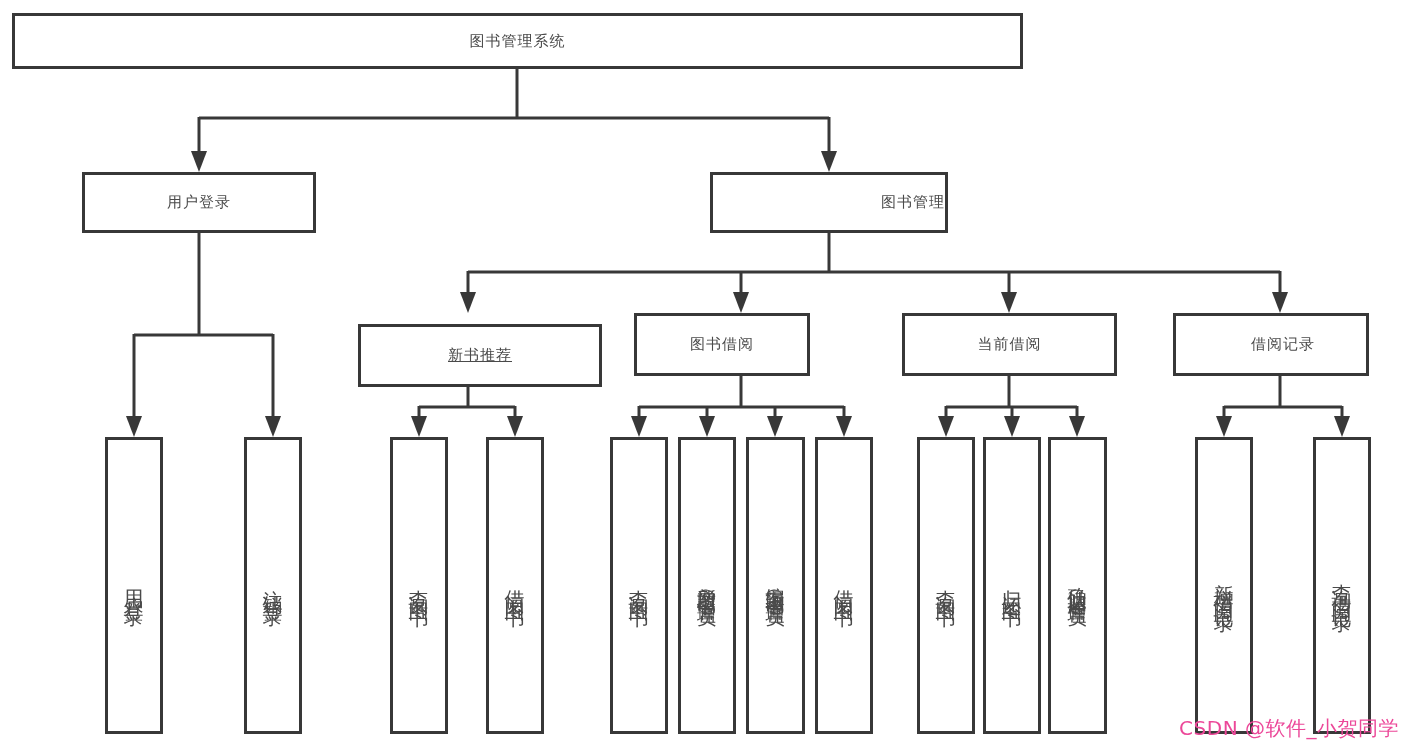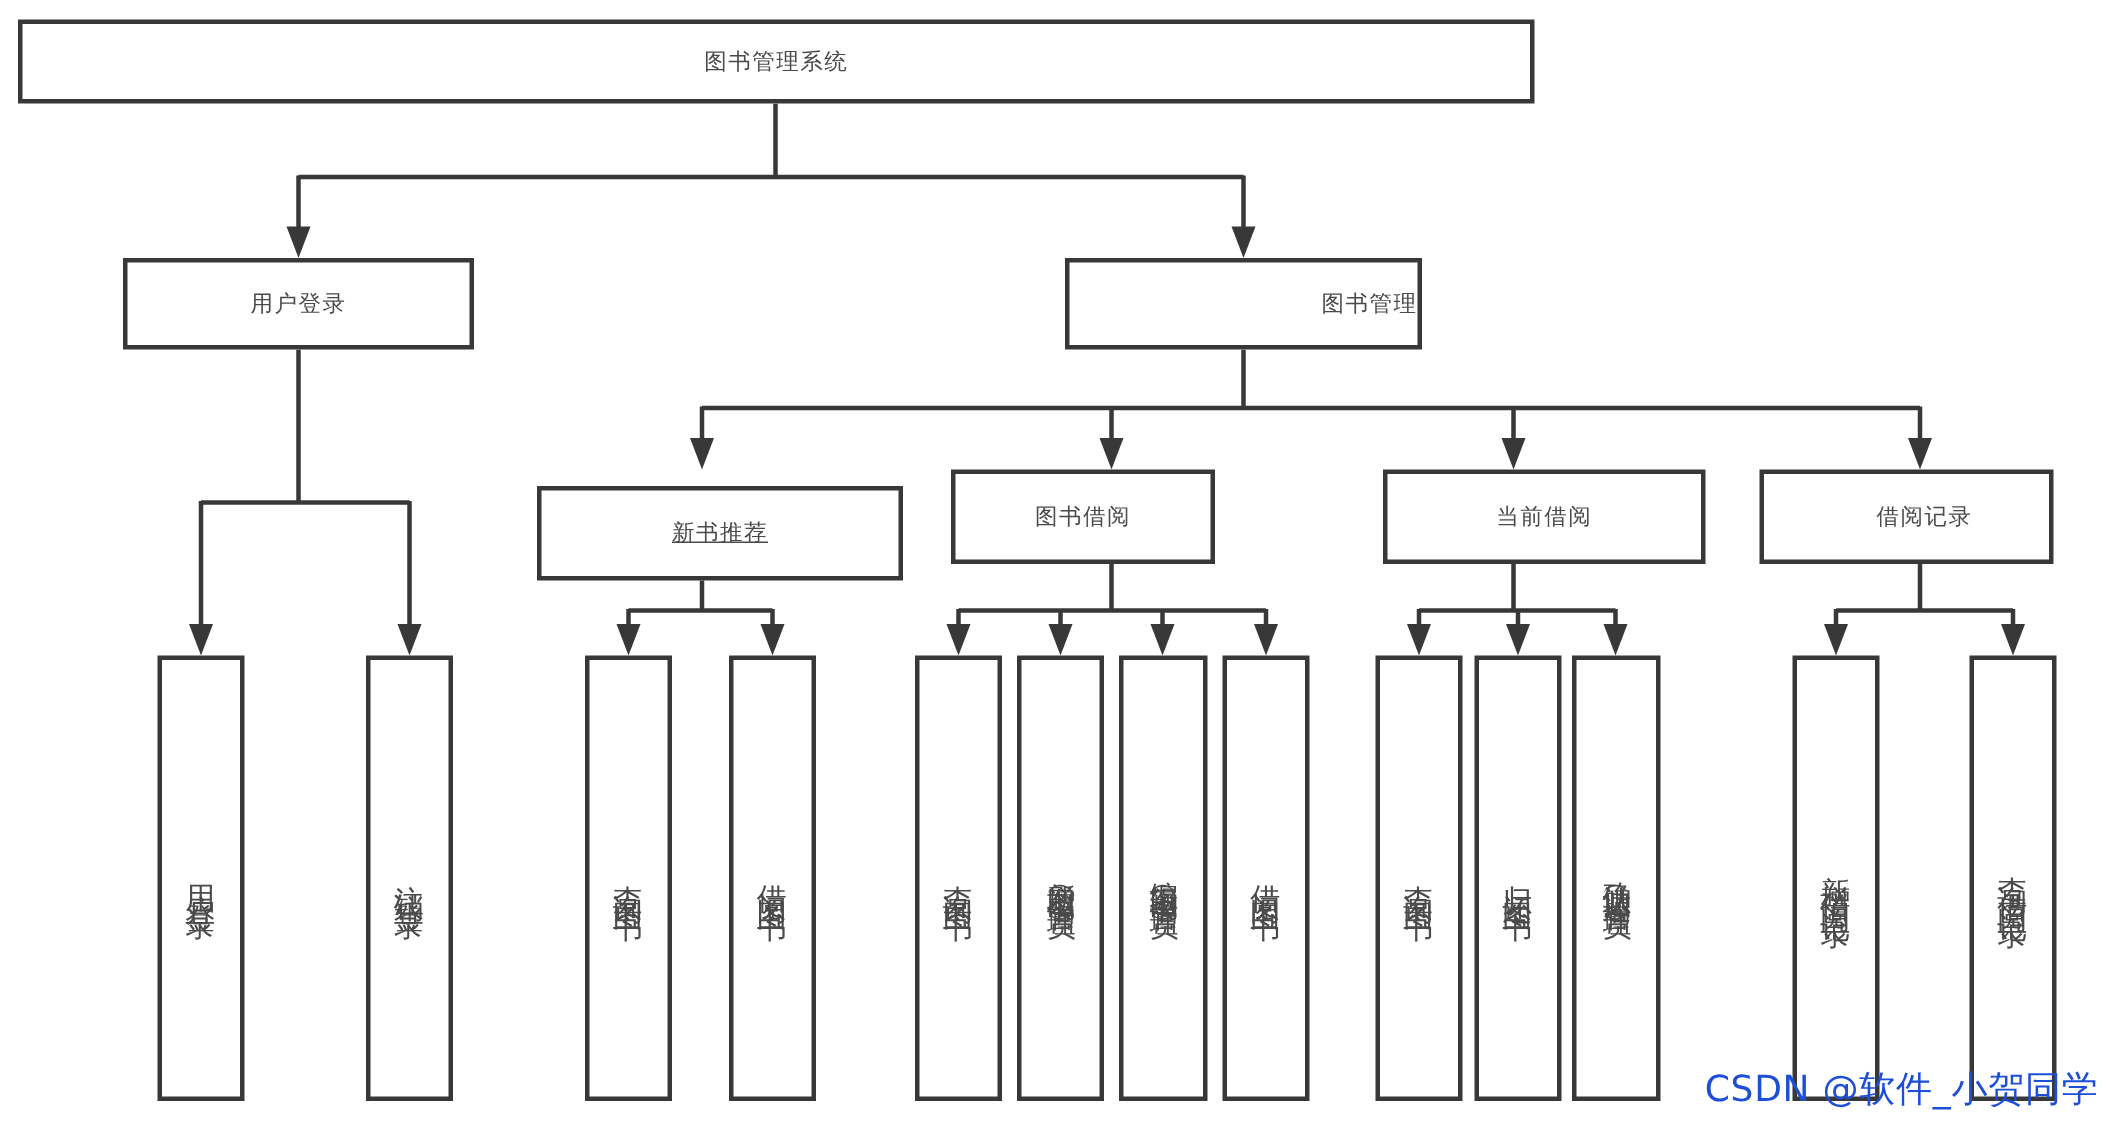--- a/index.html
+++ b/index.html
@@ -49,22 +49,22 @@
     white-space: nowrap;
   }
   .node.leaf .vlabel.tight {
     letter-spacing: 3px;
     font-size: 19px;
   }
   .watermark {
     position: absolute;
     right: 6px;
     bottom: 5px;
-    color: #1d4ed8;
-    font-size: 24px;
+    color: #ec4899;
+    font-size: 20px;
     letter-spacing: 0.5px;
     white-space: nowrap;
   }
 </style>
 </head>
 <body>
 
 <div class="canvas">
 
   <svg class="wires" viewBox="0 0 1405 747" xmlns="http://www.w3.org/2000/svg">
@@ -166,21 +166,21 @@
   <div class="node h" style="left:710px; top:172px; width:238px; height:61px;justify-content:flex-end;">
     <span>图书管理</span>
   </div>
 
   <div class="node h" style="left:358px; top:324px; width:244px; height:63px;text-decoration:underline;">
     <span>新书推荐</span>
   </div>
   <div class="node h" style="left:634px; top:313px; width:176px; height:63px;">
     <span>图书借阅</span>
   </div>
-  <div class="node h" style="left:922px; top:313px; width:215px; height:63px;">
+  <div class="node h" style="left:902px; top:313px; width:215px; height:63px;">
     <span>当前借阅</span>
   </div>
   <div class="node h" style="left:1173px; top:313px; width:196px; height:63px;padding-left:24px;">
     <span>借阅记录</span>
   </div>
 
   <div class="node leaf" style="left:105px; top:437px; width:58px; height:297px;">
     <span class="vlabel">用户登录</span>
   </div>
   <div class="node leaf" style="left:244px; top:437px; width:58px; height:297px;">

